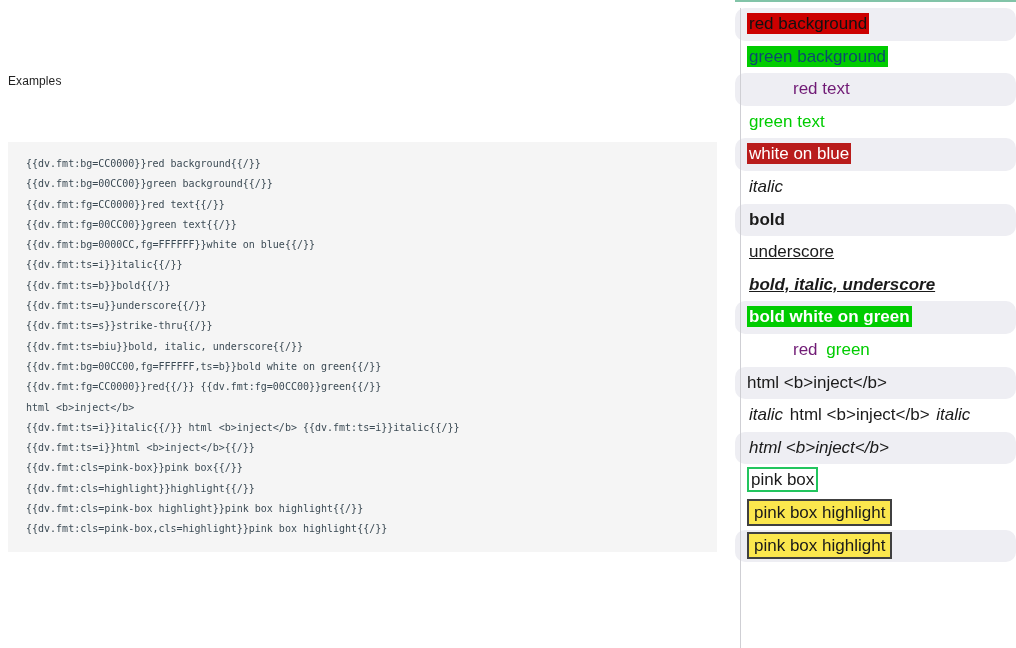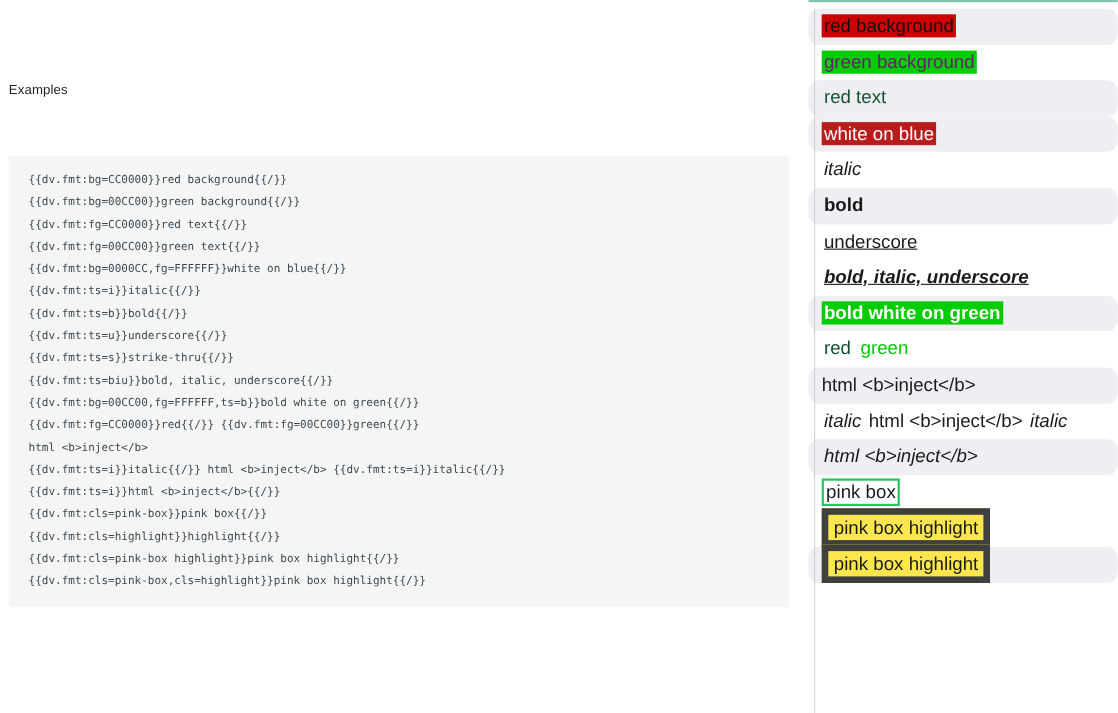--- a/index.html
+++ b/index.html
@@ -101,40 +101,40 @@
     background: #eeeef3;
   }
   .preview-row .chip {
     display: inline;
     line-height: normal;
     padding: 1px 2px;
   }
 
   
   .bg-red     { background: #CC0000; color: #111111; }
-  .bg-green   { background: #00CC00; color: #701a75; }
-  .fg-red     { color: #14532d; }
+  .bg-green   { background: #00CC00; color: #0c4a6e; }
+  .fg-red     { color: #701a75; margin-left: 44px; }
   .fg-green   { color: #00CC00; }
   .bg-blue-fg-white { background: #b91c1c; color: #FFFFFF; margin-top: 12px; }
   .bg-green-fg-white-bold { background: #00CC00; color: #FFFFFF; font-weight: bold; }
   .ts-i { font-style: italic; }
   .ts-b { font-weight: bold; }
   .ts-u { text-decoration: underline; margin-top: 24px; }
   .ts-s { text-decoration: line-through; }
   .ts-biu { font-weight: bold; font-style: italic; text-decoration: underline; }
   .cls-pink-box {
     border: 2px solid #22c55e;
     padding: 2px 5px;
     background: transparent;
   }
   .cls-highlight {
     background: #FBE74D;
   }
   .cls-pink-box.cls-highlight {
-    border: 6px solid #404040;
+    border: 2px solid #404040;
     background: #FBE74D;
     padding: 2px 5px;
   }
 </style>
 </head>
 <body>
 
 <div id="left-pane">
   <h2 id="examples-heading">Examples</h2>
 
@@ -159,20 +159,21 @@
 </span><span class="code-line">{{dv.fmt:cls=pink-box,cls=highlight}}pink box highlight{{/}}</span></pre>
 </div>
 
 <div id="right-pane">
   <div id="top-accent-rule"></div>
   <div id="left-gutter-rule"></div>
   <div id="preview-list">
       <div class="preview-row striped"><span class="chip bg-red">red background</span></div>
       <div class="preview-row"><span class="chip bg-green">green background</span></div>
       <div class="preview-row striped"><span class="chip fg-red">red text</span></div>
+      <div class="preview-row"><span class="chip fg-green">green text</span></div>
       <div class="preview-row striped"><span class="chip bg-blue-fg-white">white on blue</span></div>
       <div class="preview-row"><span class="chip ts-i">italic</span></div>
       <div class="preview-row striped"><span class="chip ts-b">bold</span></div>
       <div class="preview-row"><span class="chip ts-u">underscore</span></div>
       <div class="preview-row"><span class="chip ts-biu">bold, italic, underscore</span></div>
       <div class="preview-row striped"><span class="chip bg-green-fg-white-bold">bold white on green</span></div>
       <div class="preview-row"><span class="chip fg-red">red</span><span class="chip " style="background: transparent; padding: 0px;"> </span><span class="chip fg-green">green</span></div>
       <div class="preview-row striped"><span class="chip " style="background: transparent; padding: 0px;">html &lt;b&gt;inject&lt;/b&gt;</span></div>
       <div class="preview-row"><span class="chip ts-i">italic</span><span class="chip " style="background: transparent; padding: 0px;"> html &lt;b&gt;inject&lt;/b&gt; </span><span class="chip ts-i">italic</span></div>
       <div class="preview-row striped"><span class="chip ts-i">html &lt;b&gt;inject&lt;/b&gt;</span></div>

